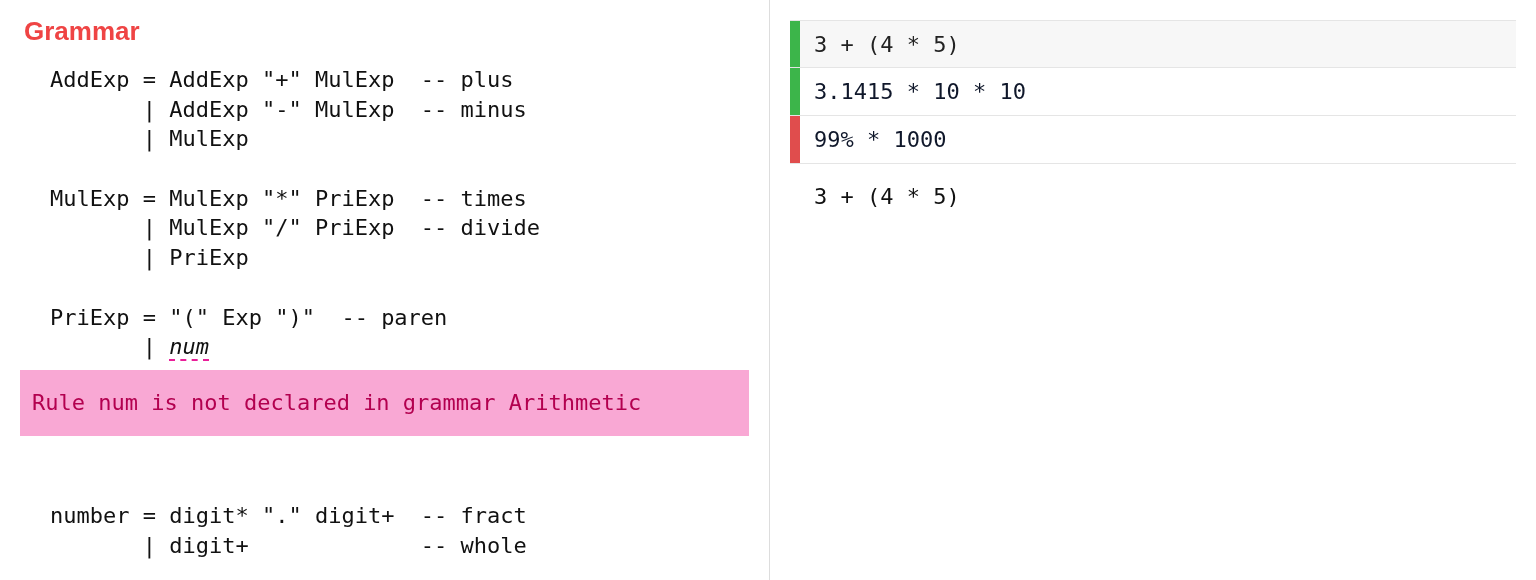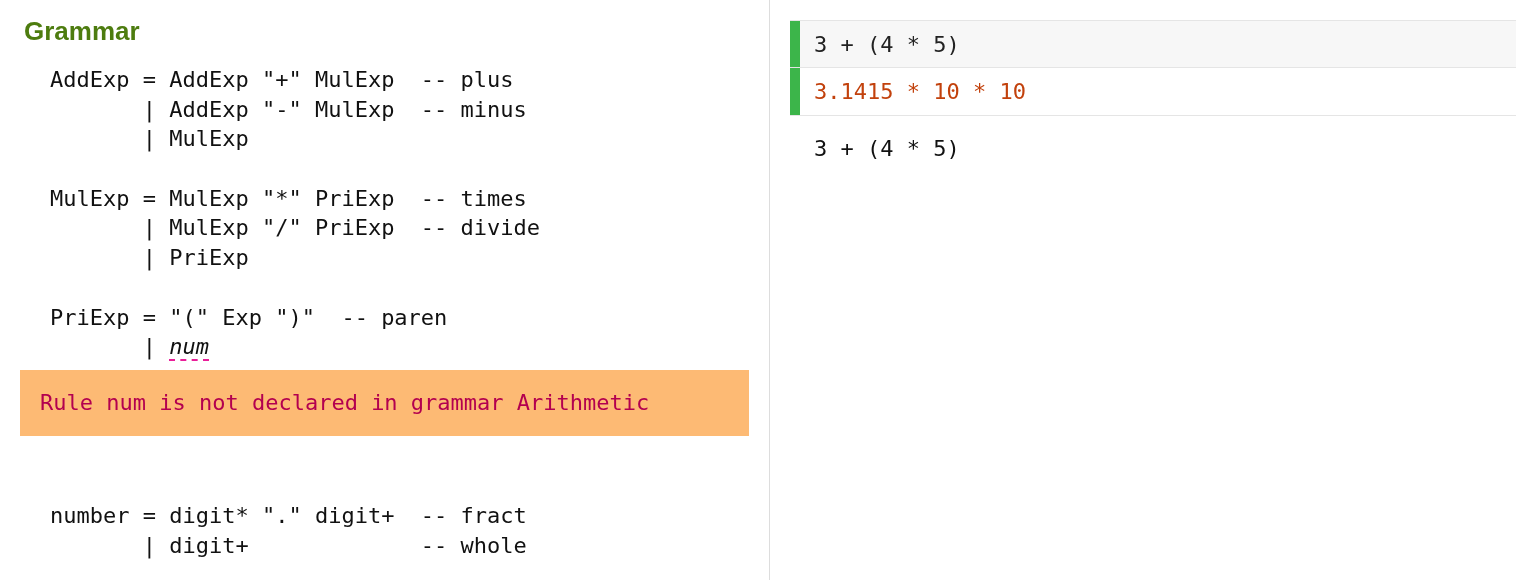--- a/index.html
+++ b/index.html
@@ -16,45 +16,45 @@
       padding: 16px 20px 20px 20px;
     }
     .pane-left {
       width: 770px;
       border-right: 1px solid #ddd;
     }
     .pane-right {
       flex: 1;
     }
     .pane-title {
-      color: #4d7c0f;
+      color: #ef4444;
       font-weight: 700;
       font-size: 26px;
       margin-bottom: 18px;
       padding-left: 4px;
     }
     .grammar-code {
       font-family: "SFMono-Regular", Menlo, Consolas, monospace;
       font-size: 22px;
       white-space: pre;
       line-height: 1.35;
       color: #111;
       padding-left: 30px;
       position: relative;
     }
     .error-underline {
       border-bottom: 2px dashed #e91e99;
       font-style: italic;
     }
     .error-banner {
-      background: #fdba74;
+      background: #f9a8d4;
       color: #b3004f;
       font-family: "SFMono-Regular", Menlo, Consolas, monospace;
       font-size: 22px;
-      padding: 18px 20px;
+      padding: 18px 12px;
       margin: 8px 0 6px -30px;
       width: calc(100% + 30px);
     }
     .examples-list {
       margin-top: 4px;
     }
     .example-row {
       display: flex;
       align-items: stretch;
       border-bottom: 1px solid #e5e5e5;
@@ -75,21 +75,21 @@
       padding: 10px 14px;
       flex: 1;
       display: flex;
       align-items: center;
     }
     .example-selected {
       background: #f7f7f7;
       color: #222;
     }
     .example-dim {
-      color: #c2410c;
+      color: #0f172a;
       text-align: center;
     }
     .detail-text {
       font-family: "SFMono-Regular", Menlo, Consolas, monospace;
       font-size: 22px;
       padding: 20px 12px 12px 24px;
       color: #111;
     }
   </style>
 </head>
@@ -118,15 +118,19 @@
 <div class="pane pane-right">
   <div class="examples-list">
     <div class="example-row">
       <div class="example-status status-pass"></div>
       <div class="example-text example-selected">3 + (4 * 5)</div>
     </div>
     <div class="example-row">
       <div class="example-status status-pass"></div>
       <div class="example-text example-dim">3.1415 * 10 * 10</div>
     </div>
+    <div class="example-row">
+      <div class="example-status status-fail"></div>
+      <div class="example-text example-dim">99% * 1000</div>
+    </div>
   </div>
   <div class="detail-text">3 + (4 * 5)</div>
 </div>
 
 </body></html>

